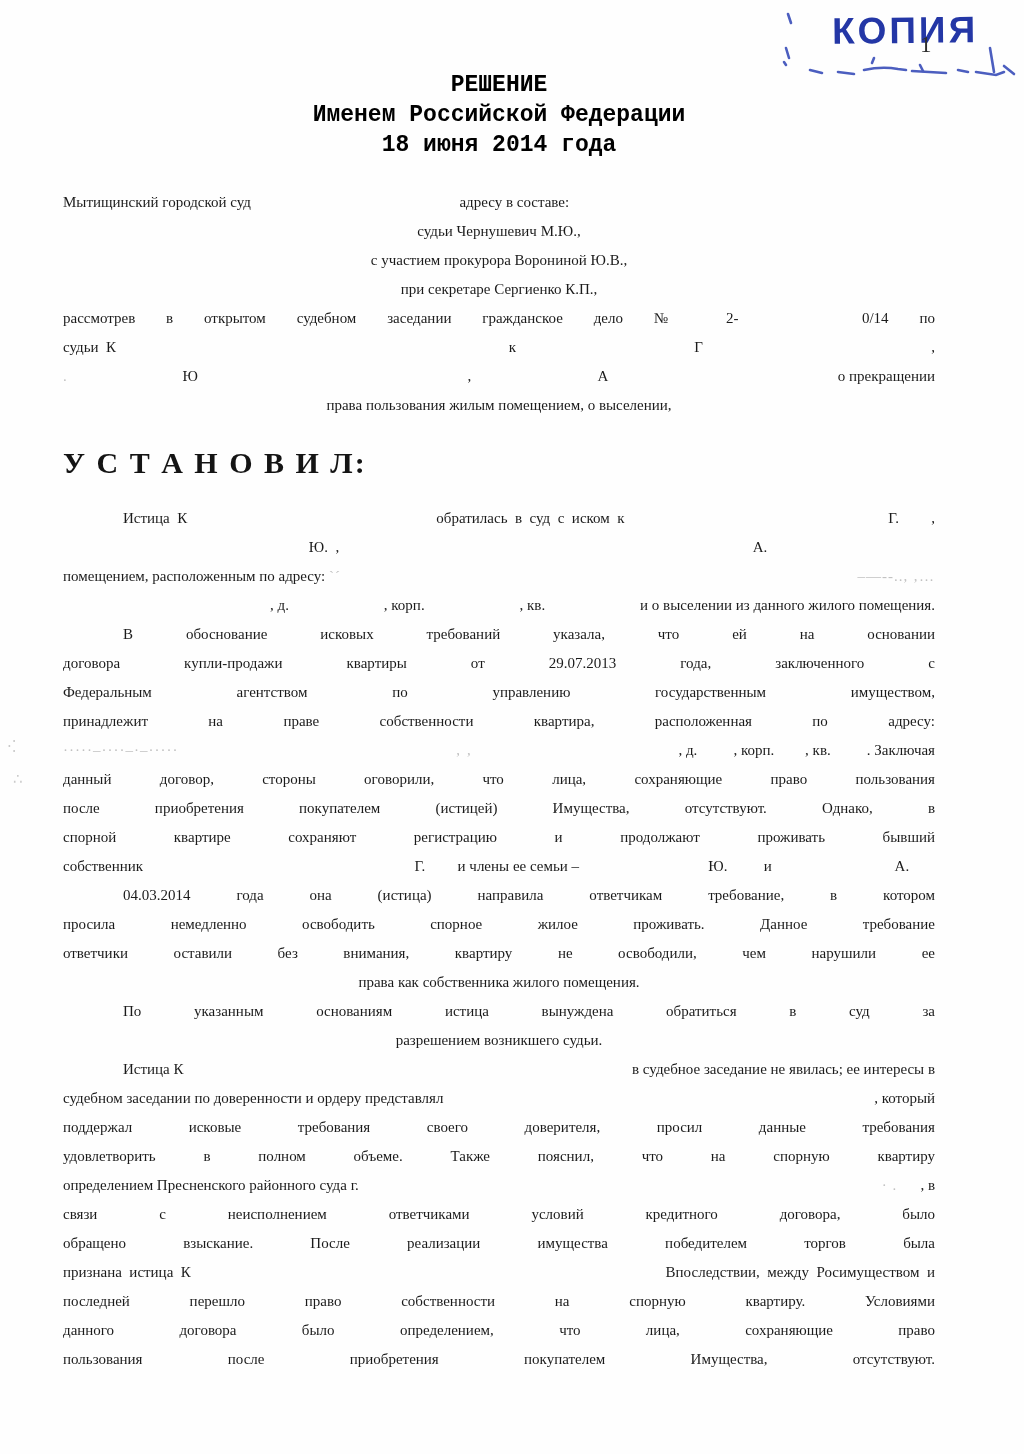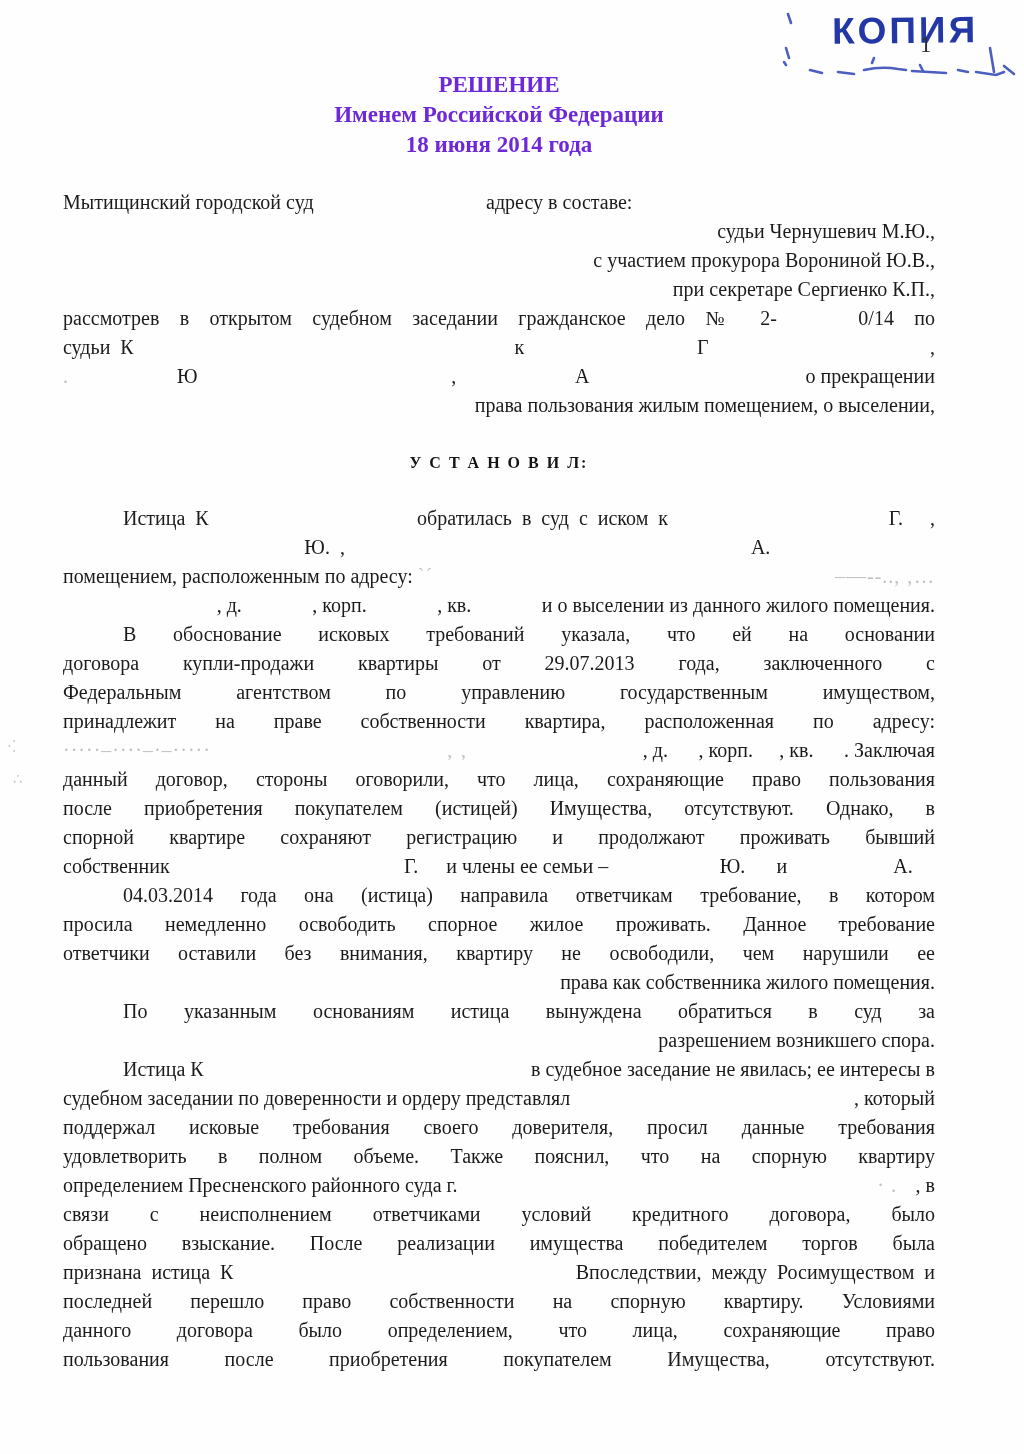--- a/index.html
+++ b/index.html
@@ -21,35 +21,36 @@
   }
   .pagenum{
     position:absolute;top:32px;left:920px;
     font-size:23px;color:#2e2e2e;
   }
   .ink{position:absolute;top:8px;left:780px;}
   
   .title{
     position:absolute;top:70px;left:63px;width:872px;
     text-align:center;font-weight:bold;font-size:23px;line-height:30px;
-    color:#6d28d9;
+    color:#000000;
+    font-family:Liberation Mono, monospace;
   }
   
   .doc{position:absolute;top:188px;left:63px;width:872px;}
-  .line{height:29px;line-height:29px;font-size:20px;white-space:nowrap;}
+  .line{height:29px;line-height:29px;font-size:15px;white-space:nowrap;}
   .line.justify{text-align:justify;text-align-last:justify;white-space:normal;}
-  .line.left{text-align:right;}
+  .line.left{text-align:center;}
   .line.tindent{text-indent:60px;}
   .line.flex{display:flex;align-items:baseline;}
   .line.findent{padding-left:60px;}
   .line .seg{white-space:pre;}
   .line .spacer{display:inline-block;height:1px;}
   .faint{color:#9b9b9b;opacity:.62;letter-spacing:1px;}
   .heading{
-    text-align:center;font-weight:bold;font-size:16px;line-height:29px;
+    text-align:left;font-weight:bold;font-size:30px;line-height:29px;
     letter-spacing:2px;margin:28px 0 27px 0;color:#141414;
   }
   .pencil{position:absolute;color:#a8a8a8;opacity:.6;font-size:15px;font-family:"DejaVu Sans",sans-serif;}
 </style>
 </head>
 <body>
 
 <div class="page">
 
   <div class="stamp" style="color: rgb(36, 55, 166);">КОПИЯ</div>
@@ -181,21 +182,21 @@
           <span class="seg">и</span>
           <span class="spacer" style="flex-grow: 95;"></span>
           <span class="seg">А.</span>
           <span class="spacer" style="flex-grow: 20;"></span>
         </div>
         <div class="line justify tindent">04.03.2014 года она (истица) направила ответчикам требование, в котором</div>
         <div class="line justify">просила немедленно освободить спорное жилое проживать. Данное требование</div>
         <div class="line justify">ответчики оставили без внимания, квартиру не освободили, чем нарушили ее</div>
         <div class="line left">права как собственника жилого помещения.</div>
         <div class="line justify tindent">По указанным основаниям истица вынуждена обратиться в суд за</div>
-        <div class="line left">разрешением возникшего спора.</div>
+        <div class="line left">разрешением возникшего судьи.</div>
         <div class="line flex findent">
           <span class="seg">Истица К</span>
           <span class="spacer" style="flex-grow: 210;"></span>
           <span class="seg">в судебное заседание не явилась; ее интересы в</span>
         </div>
         <div class="line flex">
           <span class="seg">судебном заседании по доверенности и ордеру представлял</span>
           <span class="spacer" style="flex-grow: 1;"></span>
           <span class="seg">, который</span>
         </div>

